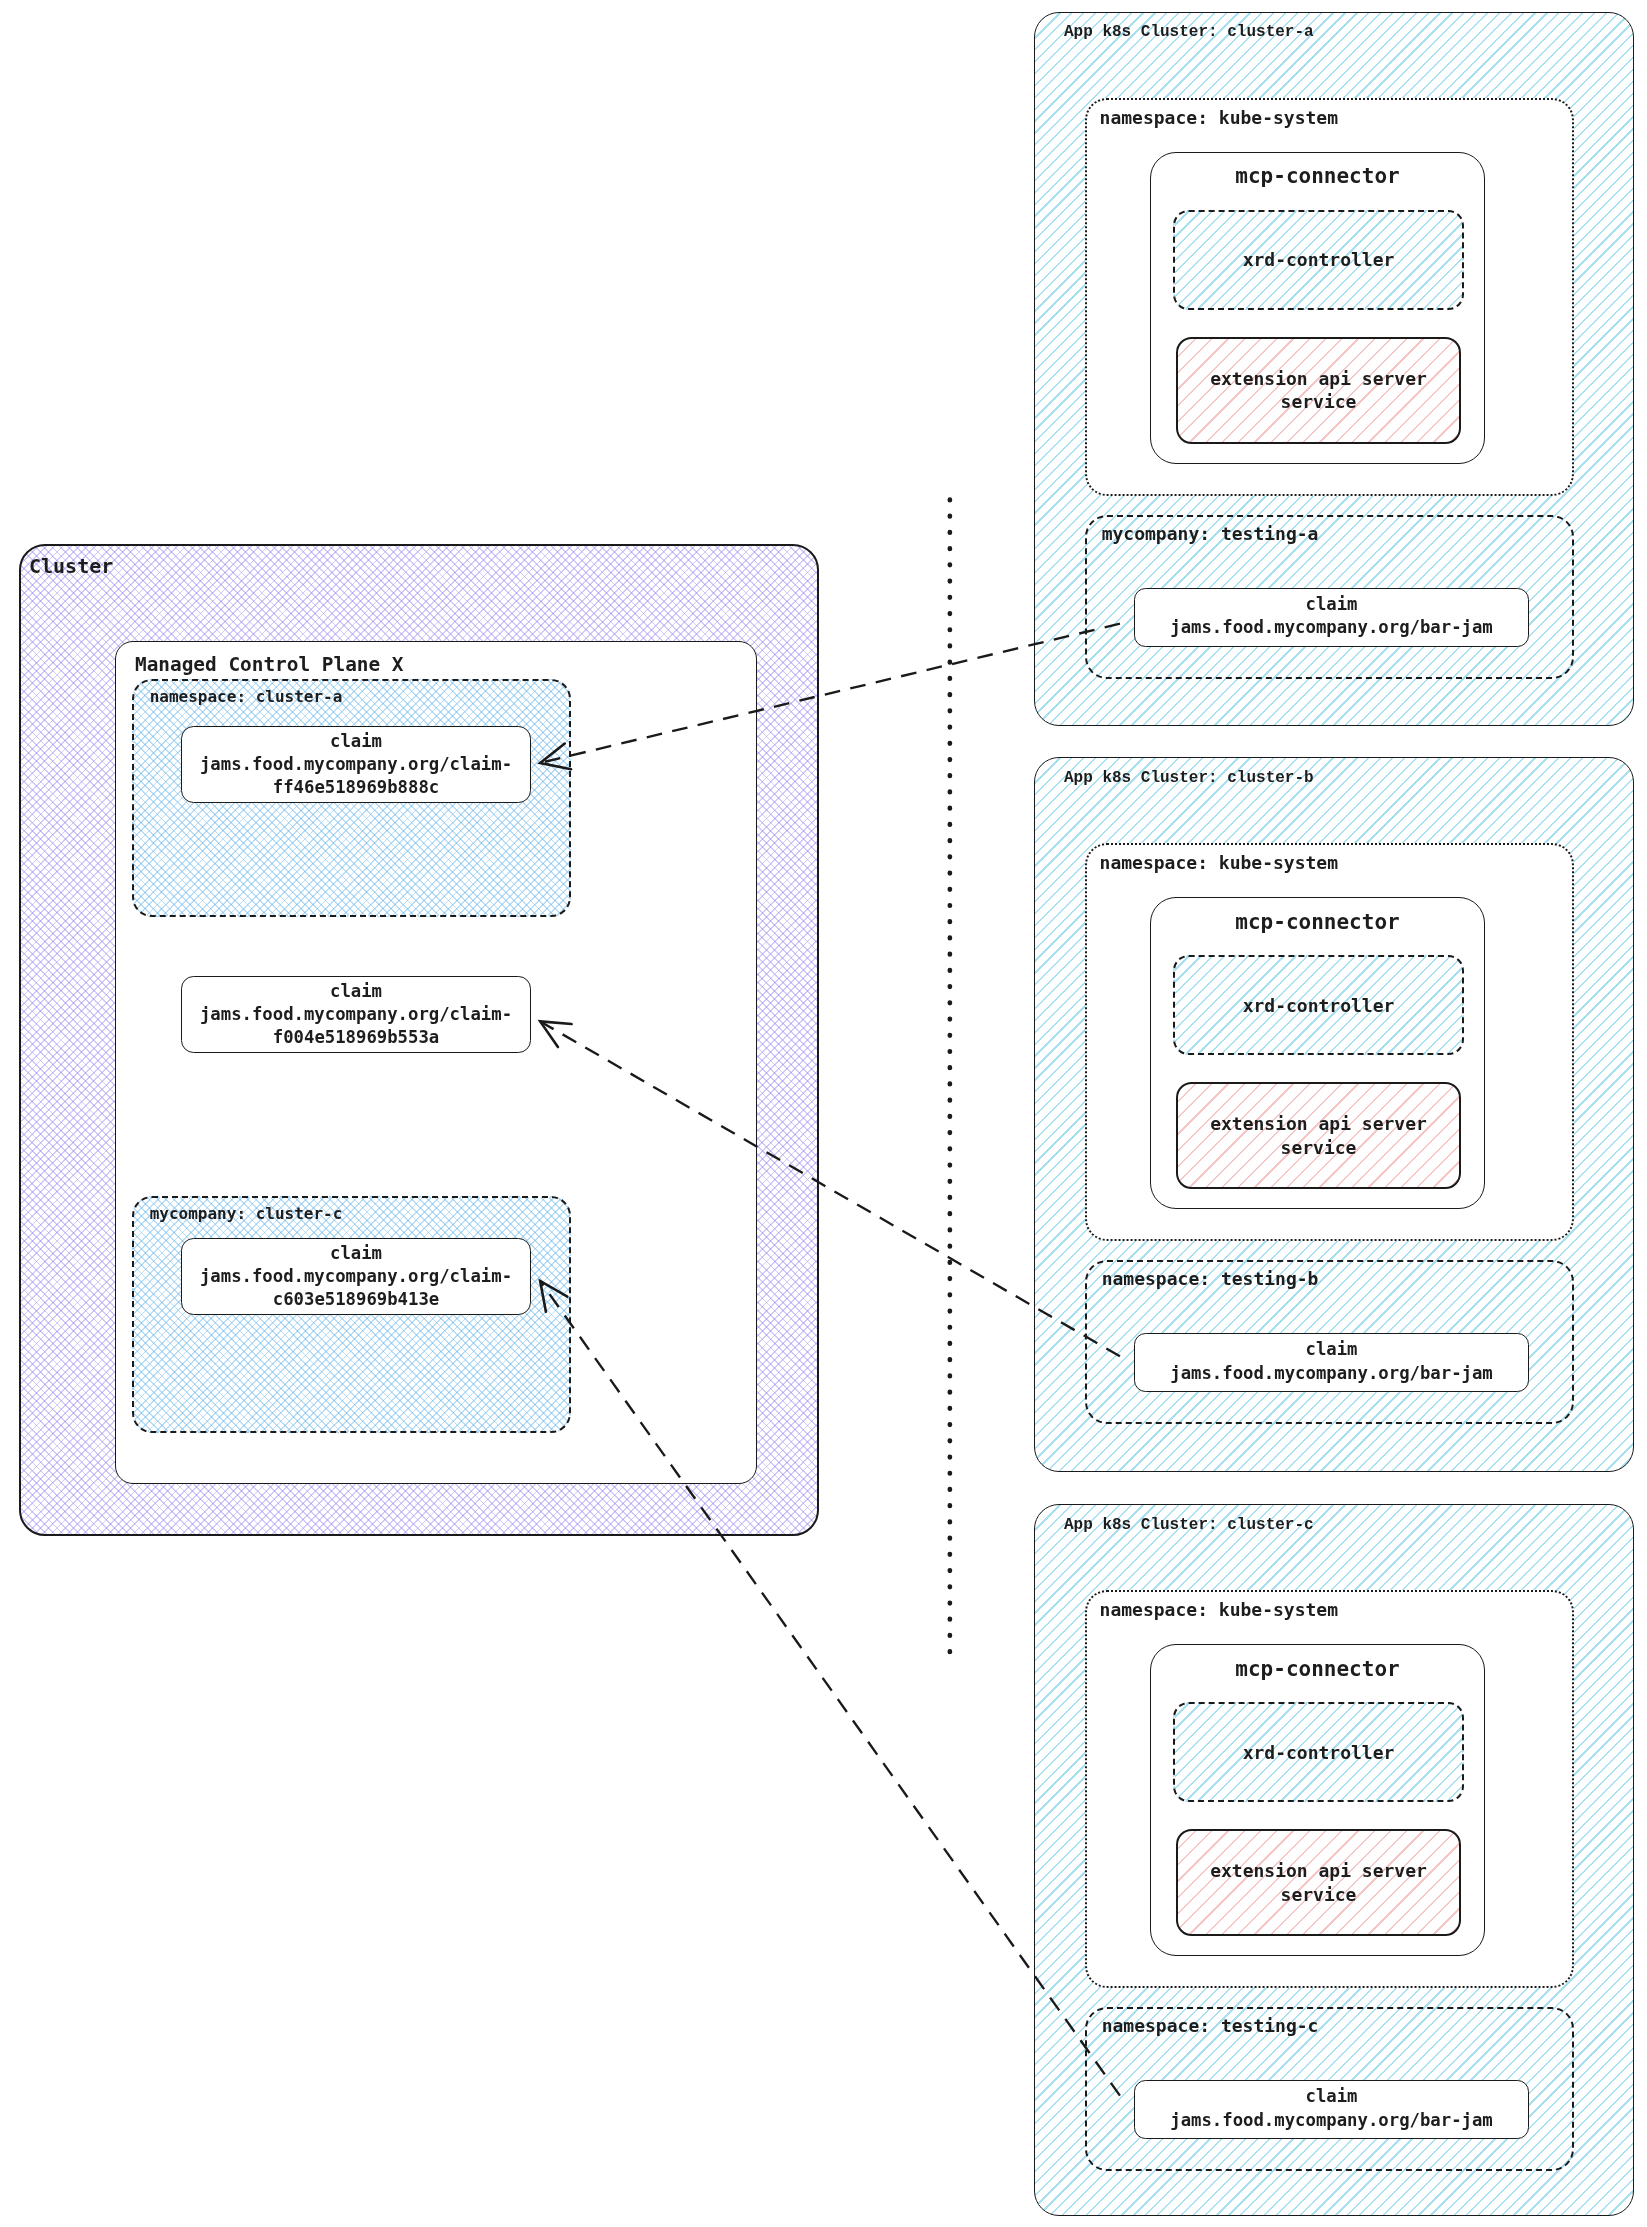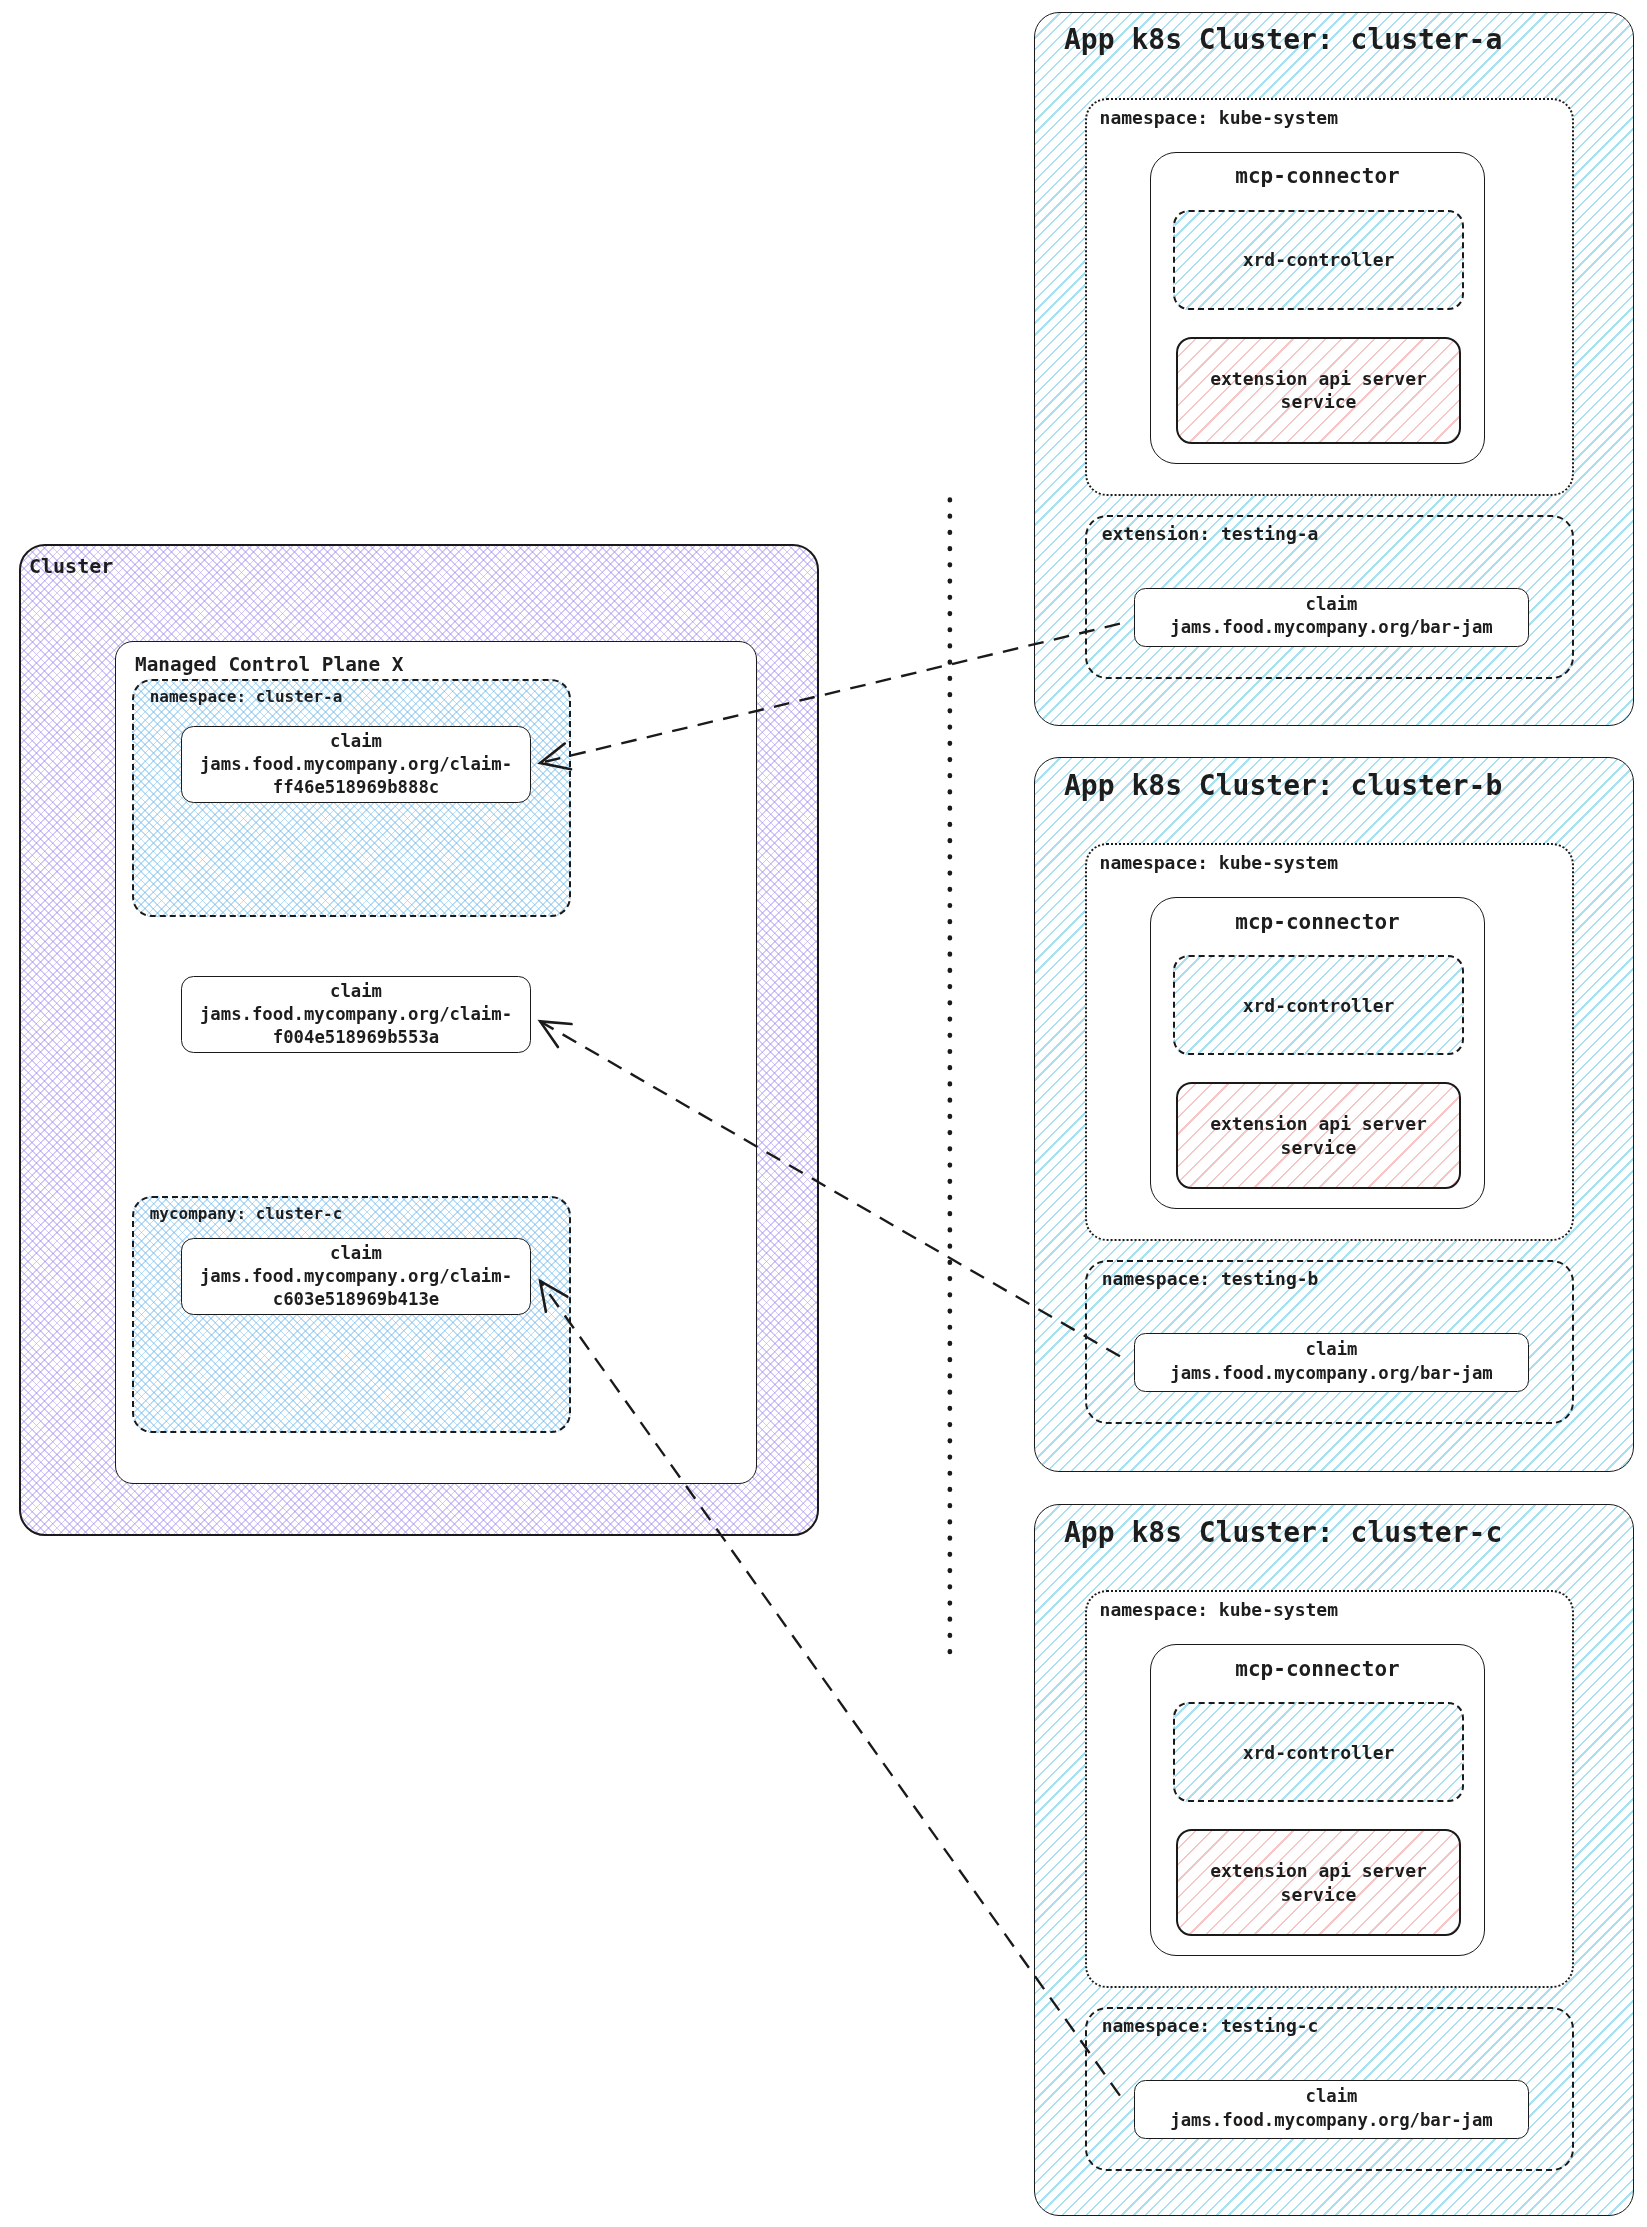--- a/index.html
+++ b/index.html
@@ -90,21 +90,21 @@
   
   .cluster-card {
     left: 1034px; width: 600px;
     border: 1.8px solid #1a1a1a; border-radius: 25px;
   }
   .card-a { top: 11.5px;   height: 714px; }
   .card-b { top: 757px; height: 715px; }
   .card-c { top: 1504px; height: 712px; }
   .cluster-title {
     position: absolute; left: 29px; top: 10.5px;
-    font-size: 28px; font-weight: bold; white-space: nowrap;
+    font-size: 16px; font-weight: bold; white-space: nowrap; font-family: Liberation Mono, monospace;
   }
   .kube-box {
     position: absolute; left: 50px; top: 85px; width: 489px; height: 398px;
     background: #ffffff; box-sizing: border-box;
     border: 2.6px dotted #1a1a1a; border-radius: 22px;
   }
   .kube-label {
     position: absolute; left: 12.6px; top: 7.3px;
     font-size: 18px; font-weight: bold; white-space: nowrap;
   }
@@ -196,21 +196,21 @@
         <span class="connector-title">mcp-connector</span>
         <div class="xrd-box hatch-blue">
           <span>xrd-controller</span>
         </div>
         <div class="ext-box hatch-red">
           <span>extension api server service</span>
         </div>
       </div>
     </div>
     <div class="testing-box">
-      <span class="testing-label">extension: testing-a</span>
+      <span class="testing-label">mycompany: testing-a</span>
       <div class="claim-right">
         <span class="claim-title">claim</span>
         <span>jams.food.mycompany.org/bar-jam</span>
       </div>
     </div>
   </div>
 
   <div class="abs cluster-card card-b hatch-blue">
     <span class="cluster-title">App k8s Cluster: cluster-b</span>
     <div class="kube-box">

